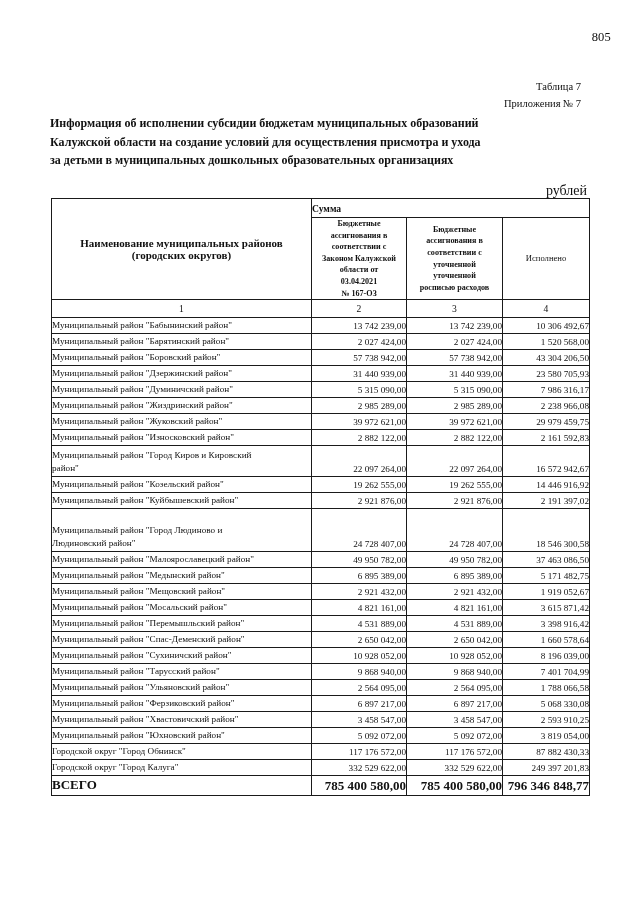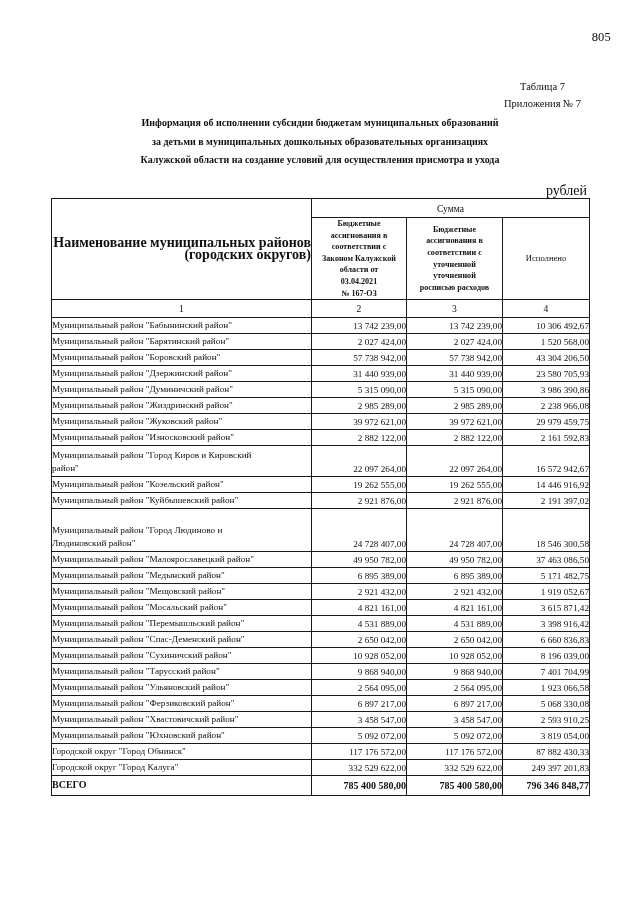--- a/index.html
+++ b/index.html
@@ -24,32 +24,31 @@
     position: absolute;
     top: 30px;
     right: 28px;
     font-size: 12.5px;
     letter-spacing: .2px;
   }
   .meta-block {
     position: absolute;
     top: 78px;
     right: 58px;
-    text-align: center;
+    text-align: right;
     font-size: 10.5px;
     line-height: 17px;
   }
   .title-block {
     position: absolute;
     top: 114px;
     left: 50px;
     width: 540px;
-    text-align: center;
-    font-weight: bold;
-    font-size: 10px;
+    font-weight: bold;
+    font-size: 12px;
     line-height: 18.6px;
   }
   .title-line { display: block; white-space: nowrap; }
   .units {
     position: absolute;
     top: 183px;
     right: 52px;
     font-size: 14px;
   }
 
@@ -62,28 +61,28 @@
     table-layout: fixed;
     font-size: 9.1px;
   }
   table.grid th, table.grid td {
     border: 1px solid #1a1a1a;
     padding: 0;
     vertical-align: middle;
   }
   th.h-sum {
     height: 18px;
-    font-weight: normal;
+    font-weight: bold;
     font-size: 9.6px;
+    text-align: left;
+  }
+  th.h-name {
+    font-weight: bold;
+    font-size: 11px;
     text-align: center;
-  }
-  th.h-name {
-    font-weight: bold;
-    font-size: 14px;
-    text-align: right;
     line-height: 12px;
     padding: 4px 6px;
   }
   th.h-col {
     font-weight: bold;
     font-size: 8.1px;
     text-align: center;
     line-height: 11.6px;
     padding: 4px 4px;
   }
@@ -102,43 +101,43 @@
     height: 15px;
   }
   td.cell-num {
     text-align: right;
     padding: 1px 4px 1px 2px;
     font-size: 9.2px;
     white-space: nowrap;
   }
   tr.total td {
     font-weight: bold;
-    font-size: 10px;
+    font-size: 13px;
     height: 19px;
   }
   tr.tall td { height: 28px; vertical-align: bottom; padding-bottom: 2px; }
   tr.tall2 td { height: 40px; vertical-align: bottom; padding-bottom: 2px; }
   .nm { display: block; }
 </style>
 </head>
 <body>
 
 <div class="page">
 
   <div class="page-number">805</div>
 
   <div class="meta-block">
     <div>Таблица 7</div>
     <div>Приложения № 7</div>
   </div>
 
   <div class="title-block">
     <span class="title-line">Информация об исполнении субсидии бюджетам муниципальных образований</span>
+    <span class="title-line">Калужской области  на создание условий для осуществления присмотра и ухода</span>
     <span class="title-line">за детьми в муниципальных дошкольных образовательных организациях</span>
-    <span class="title-line">Калужской области  на создание условий для осуществления присмотра и ухода</span>
   </div>
 
   <div class="units">рублей</div>
 
   <table class="grid">
     <colgroup>
       <col style="width:260px">
       <col style="width:95px">
       <col style="width:96px">
       <col style="width:87px">
@@ -200,21 +199,21 @@
         <tr>
           <td class="cell-name">Муниципальный район "Дзержинский район"</td>
           <td class="cell-num">31 440 939,00</td>
           <td class="cell-num">31 440 939,00</td>
           <td class="cell-num">23 580 705,93</td>
         </tr>
         <tr>
           <td class="cell-name">Муниципальный район "Думиничский район"</td>
           <td class="cell-num">5 315 090,00</td>
           <td class="cell-num">5 315 090,00</td>
-          <td class="cell-num">3 986 390,86</td>
+          <td class="cell-num">7 986 316,17</td>
         </tr>
         <tr>
           <td class="cell-name">Муниципальный район "Жиздринский район"</td>
           <td class="cell-num">2 985 289,00</td>
           <td class="cell-num">2 985 289,00</td>
           <td class="cell-num">2 238 966,08</td>
         </tr>
         <tr>
           <td class="cell-name">Муниципальный район "Жуковский район"</td>
           <td class="cell-num">39 972 621,00</td>
@@ -284,39 +283,39 @@
         <tr>
           <td class="cell-name">Муниципальный район "Перемышльский район"</td>
           <td class="cell-num">4 531 889,00</td>
           <td class="cell-num">4 531 889,00</td>
           <td class="cell-num">3 398 916,42</td>
         </tr>
         <tr>
           <td class="cell-name">Муниципальный район "Спас-Деменский район"</td>
           <td class="cell-num">2 650 042,00</td>
           <td class="cell-num">2 650 042,00</td>
-          <td class="cell-num">6 660 836,83</td>
+          <td class="cell-num">1 660 578,64</td>
         </tr>
         <tr>
           <td class="cell-name">Муниципальный район "Сухиничский район"</td>
           <td class="cell-num">10 928 052,00</td>
           <td class="cell-num">10 928 052,00</td>
           <td class="cell-num">8 196 039,00</td>
         </tr>
         <tr>
           <td class="cell-name">Муниципальный район "Тарусский район"</td>
           <td class="cell-num">9 868 940,00</td>
           <td class="cell-num">9 868 940,00</td>
           <td class="cell-num">7 401 704,99</td>
         </tr>
         <tr>
           <td class="cell-name">Муниципальный район "Ульяновский район"</td>
           <td class="cell-num">2 564 095,00</td>
           <td class="cell-num">2 564 095,00</td>
-          <td class="cell-num">1 923 066,58</td>
+          <td class="cell-num">1 788 066,58</td>
         </tr>
         <tr>
           <td class="cell-name">Муниципальный район "Ферзиковский район"</td>
           <td class="cell-num">6 897 217,00</td>
           <td class="cell-num">6 897 217,00</td>
           <td class="cell-num">5 068 330,08</td>
         </tr>
         <tr>
           <td class="cell-name">Муниципальный район "Хвастовичский район"</td>
           <td class="cell-num">3 458 547,00</td>

